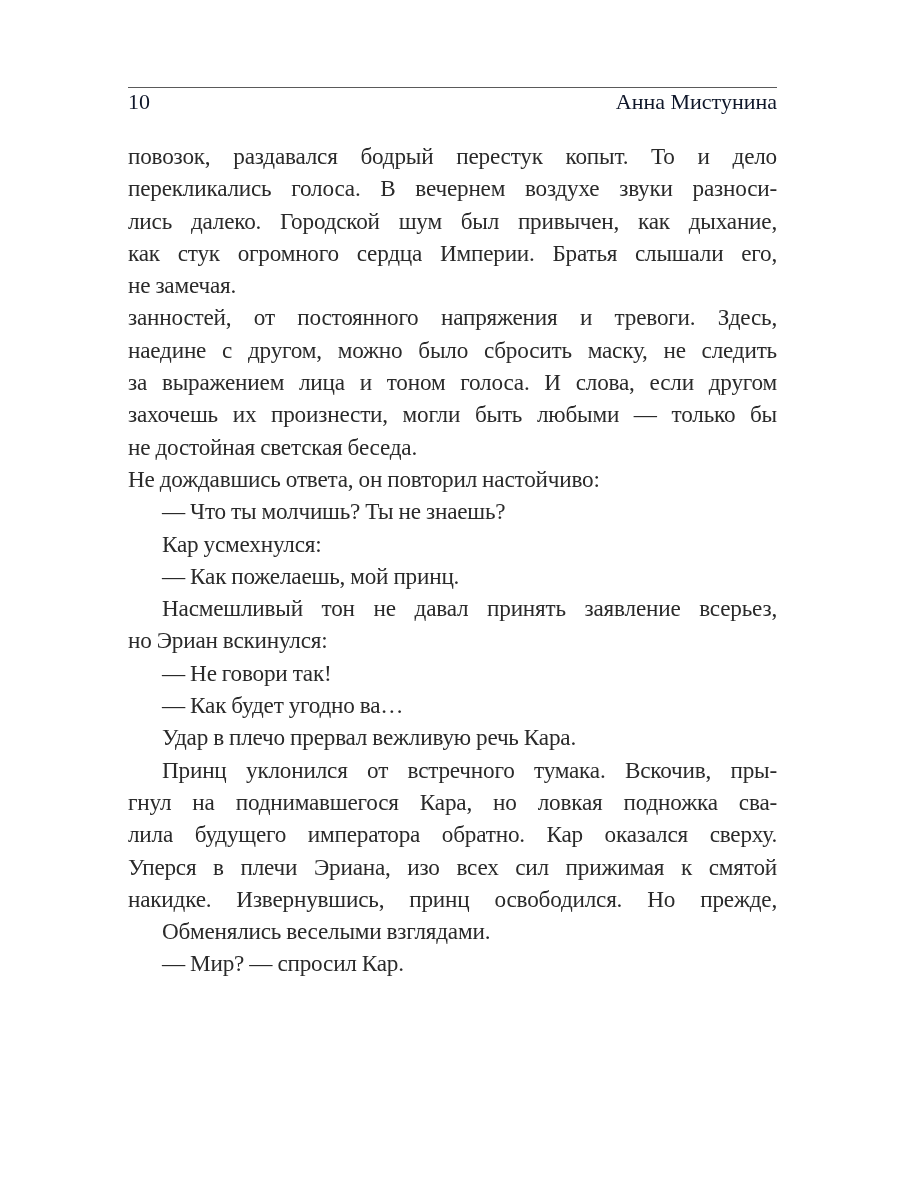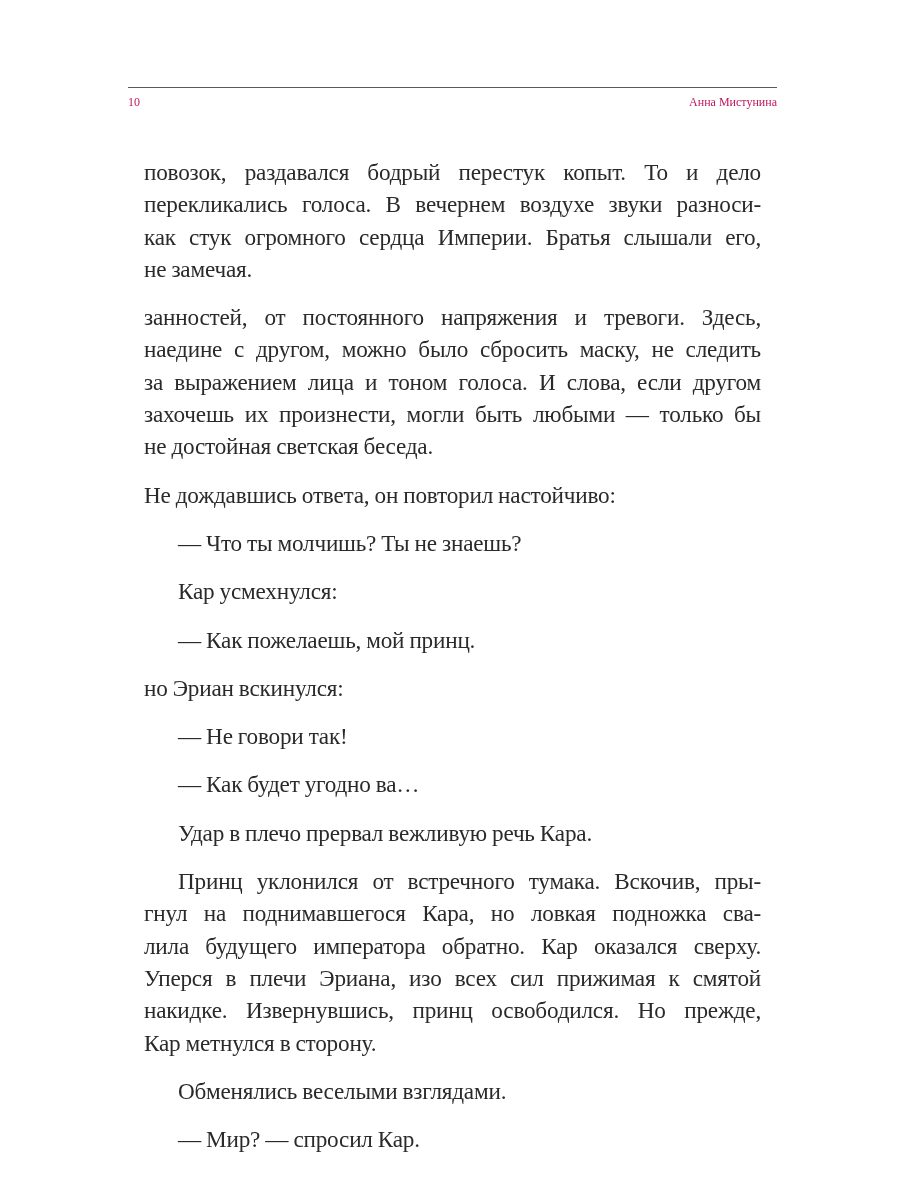--- a/index.html
+++ b/index.html
@@ -28,23 +28,23 @@
     width: 649px;
     height: 1px;
     background: #5a5a5a;
   }
   .running-head {
     position: absolute;
     left: 0;
     top: 91px;
     width: 649px;
     height: 24px;
-    font-size: 12px;
+    font-size: 22px;
     line-height: 22px;
-    color: #be185d;
+    color: #0f172a;
   }
   .running-head .folio {
     position: absolute;
     left: 0;
     top: 0;
   }
   .running-head .author {
     position: absolute;
     right: 0;
     top: 0;
@@ -54,21 +54,21 @@
     left: 0;
     top: 140px;
     width: 649px;
     font-size: 23.2px;
     line-height: 32.3px;
     text-align: justify;
     letter-spacing: -0.2px;
     word-spacing: -0.5px;
   }
   .body-text p {
-    margin: 16px;
+    margin: 0;
   }
   .body-text .line {
     display: block;
     white-space: nowrap;
     text-align: justify;
     text-align-last: justify;
   }
   .body-text .line.last {
     text-align-last: left;
   }
@@ -82,20 +82,21 @@
 <div class="page">
   <div class="rule"></div>
   <div class="running-head">
     <span class="folio">10</span>
     <span class="author">Анна Мистунина</span>
   </div>
   <div class="body-text" id="body-text">
       <p>
         <span class="line">повозок, раздавался бодрый перестук копыт. То и дело</span>
         <span class="line">перекликались голоса. В вечернем воздухе звуки разноси-</span>
+        <span class="line">лись далеко. Городской шум был привычен, как дыхание,</span>
         <span class="line">как стук огромного сердца Империи. Братья слышали его,</span>
         <span class="line last">не замечая.</span>
       </p>
       <p>
         <span class="line">занностей, от постоянного напряжения и тревоги. Здесь,</span>
         <span class="line">наедине с другом, можно было сбросить маску, не следить</span>
         <span class="line">за выражением лица и тоном голоса. И слова, если другом</span>
         <span class="line">захочешь их произнести, могли быть любыми — только бы</span>
         <span class="line last">не достойная светская беседа.</span>
       </p>
@@ -105,38 +106,38 @@
       <p>
         <span class="line last indent">—  Что ты молчишь? Ты не знаешь?</span>
       </p>
       <p>
         <span class="line last indent">Кар усмехнулся:</span>
       </p>
       <p>
         <span class="line last indent">—  Как пожелаешь, мой принц.</span>
       </p>
       <p>
+        <span class="line indent">Насмешливый тон не давал принять заявление всерьез,</span>
         <span class="line last">но Эриан вскинулся:</span>
       </p>
       <p>
         <span class="line last indent">—  Не говори так!</span>
       </p>
       <p>
         <span class="line last indent">—  Как будет угодно ва…</span>
       </p>
       <p>
         <span class="line last indent">Удар в плечо прервал вежливую речь Кара.</span>
       </p>
       <p>
         <span class="line indent">Принц уклонился от встречного тумака. Вскочив, пры-</span>
         <span class="line">гнул на поднимавшегося Кара, но ловкая подножка сва-</span>
         <span class="line">лила будущего императора обратно. Кар оказался сверху.</span>
         <span class="line">Уперся в плечи Эриана, изо всех сил прижимая к смятой</span>
         <span class="line">накидке. Извернувшись, принц освободился. Но прежде,</span>
-        <span class="line last">Кар метнулся в сторону.</span>
       </p>
       <p>
         <span class="line last indent">Обменялись веселыми взглядами.</span>
       </p>
       <p>
         <span class="line last indent">—  Мир? — спросил Кар.</span>
       </p>
     </div>
 </div>
 

